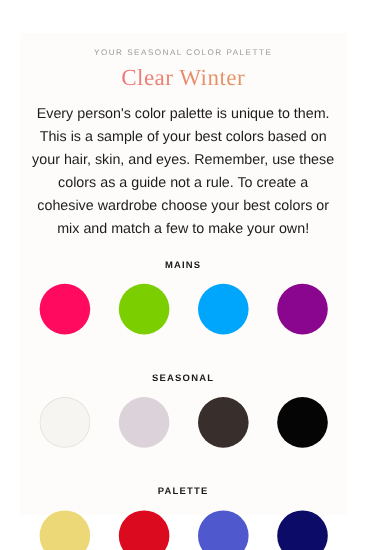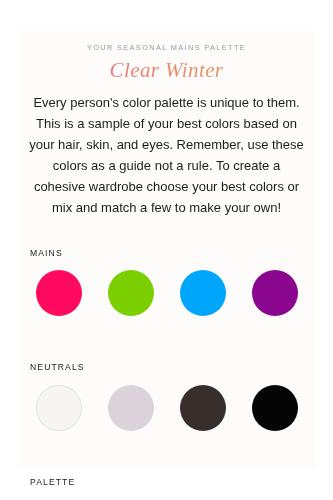--- a/index.html
+++ b/index.html
@@ -59,25 +59,26 @@
     line-height: 1.62;
     color: #1c1c1c;
     font-weight: 400;
   }
 
   .section {
     margin-top: 0;
   }
 
   .section-label {
+    text-align: center;
     font-size: 8.6px;
-    font-weight: normal;
+    font-weight: bold;
     letter-spacing: 1.1px;
     color: #1a1a1a;
-    margin: 12px;
+    margin: 0;
     line-height: 1;
   }
 
   .swatch-row {
     display: flex;
     justify-content: center;
     align-items: center;
     gap: 26px;
     margin-top: 13px;
   }
@@ -95,38 +96,38 @@
 
   #section-mains { padding-top: 19px; }
   #section-neutrals { padding-top: 35px; }
   #section-accents { padding-top: 35px; }
 </style>
 </head>
 <body>
 
 <div id="palette-card" style="background-color: rgb(253, 252, 250);">
 
-  <p class="eyebrow">YOUR SEASONAL MAINS PALETTE</p>
+  <p class="eyebrow">YOUR SEASONAL COLOR PALETTE</p>
 
-  <h1 class="season-title" style="background-image: linear-gradient(95deg, rgb(232, 87, 140) 0%, rgb(239, 111, 131) 24%, rgb(233, 138, 106) 52%, rgb(221, 154, 99) 74%, rgb(207, 161, 105) 100%); font-style: italic;">Clear Winter</h1>
+  <h1 class="season-title" style="background-image: linear-gradient(95deg, rgb(232, 87, 140) 0%, rgb(239, 111, 131) 24%, rgb(233, 138, 106) 52%, rgb(221, 154, 99) 74%, rgb(207, 161, 105) 100%);">Clear Winter</h1>
 
   <p class="description">Every person's color palette is unique to them. This is a sample of your best colors based on your hair, skin, and eyes. Remember, use these colors as a guide not a rule. To create a cohesive wardrobe choose your best colors or mix and match a few to make your own!</p>
 
   <div class="section" id="section-mains">
     <p class="section-label">MAINS</p>
     <div class="swatch-row">
         <div class="swatch" style="background-color: rgb(255, 10, 94);"></div>
         <div class="swatch" style="background-color: rgb(123, 206, 0);"></div>
         <div class="swatch" style="background-color: rgb(0, 166, 251);"></div>
         <div class="swatch" style="background-color: rgb(138, 6, 143);"></div>
       </div>
   </div>
 
   <div class="section" id="section-neutrals">
-    <p class="section-label">NEUTRALS</p>
+    <p class="section-label">SEASONAL</p>
     <div class="swatch-row">
         <div class="swatch outlined" style="background-color: rgb(247, 245, 242);"></div>
         <div class="swatch" style="background-color: rgb(219, 211, 217);"></div>
         <div class="swatch" style="background-color: rgb(56, 46, 43);"></div>
         <div class="swatch" style="background-color: rgb(5, 5, 5);"></div>
       </div>
   </div>
 
   <div class="section" id="section-accents">
     <p class="section-label">PALETTE</p>

